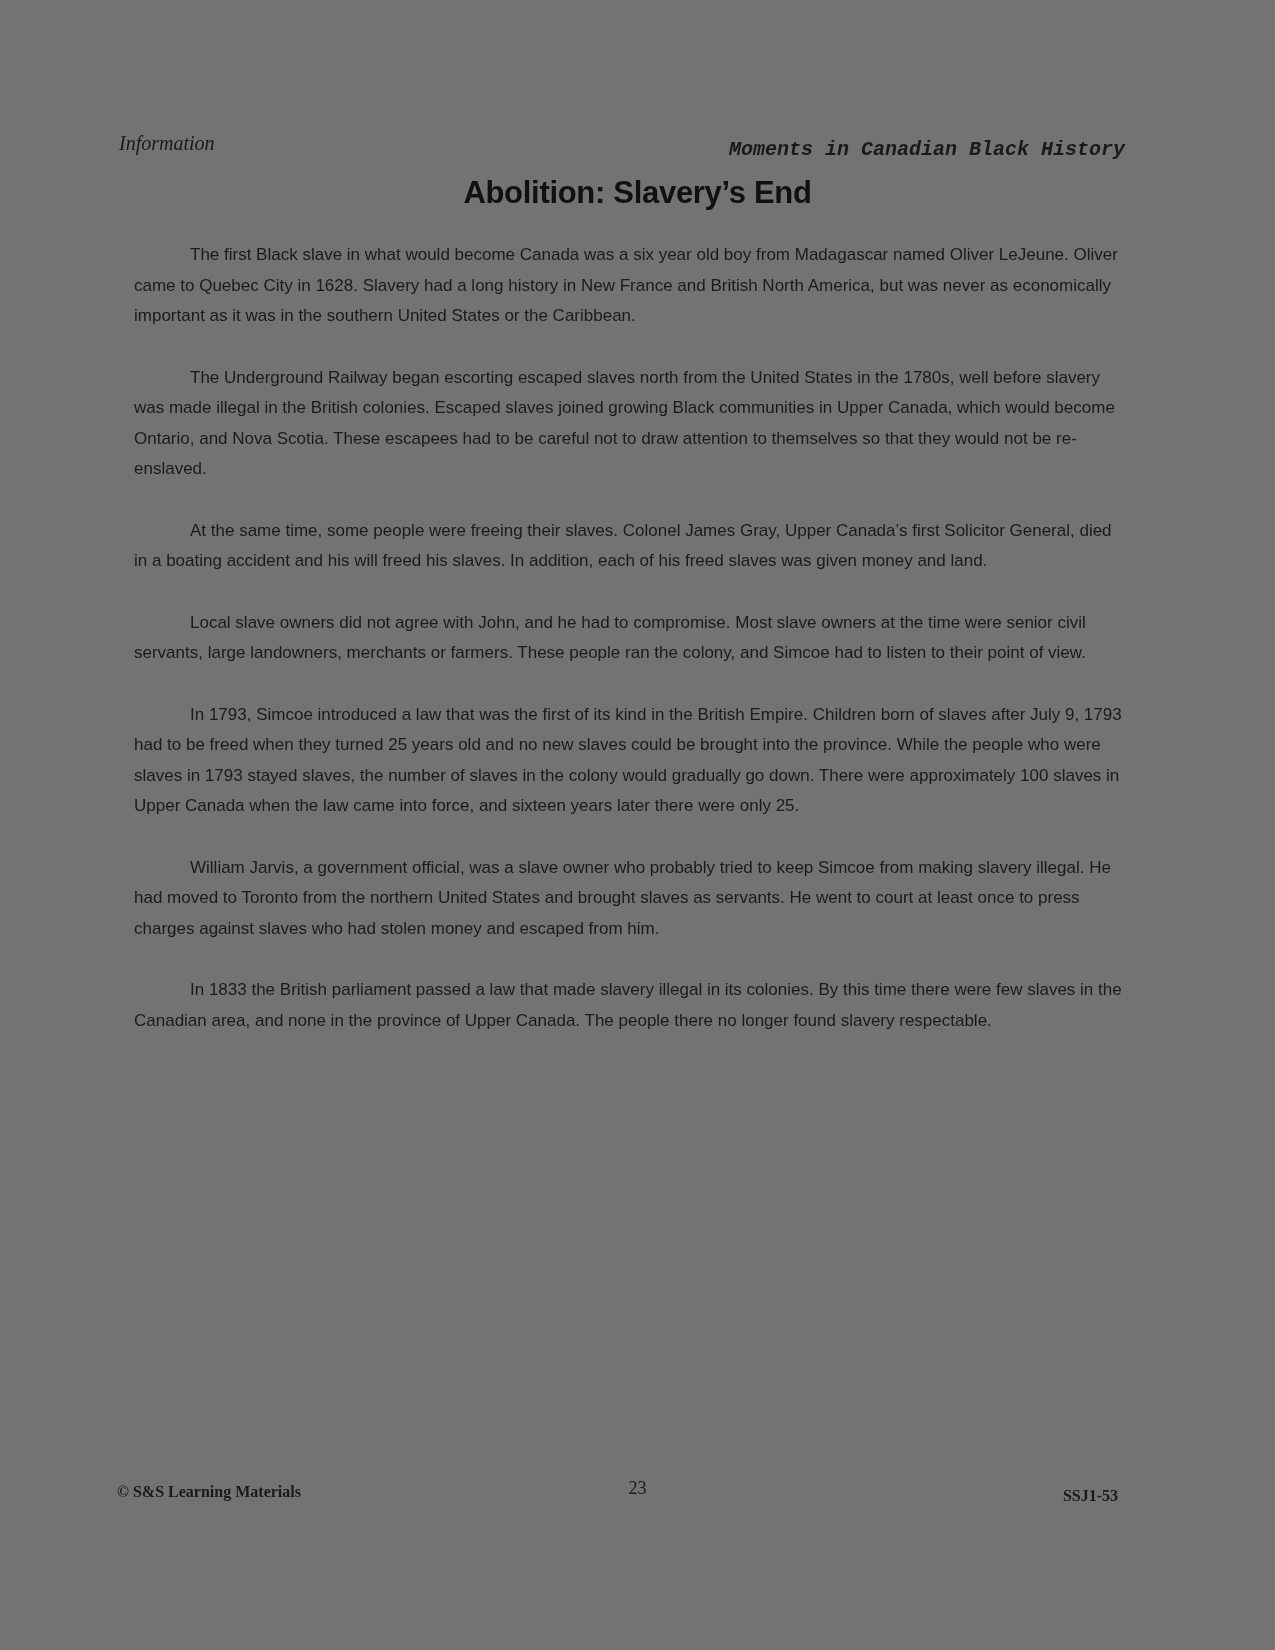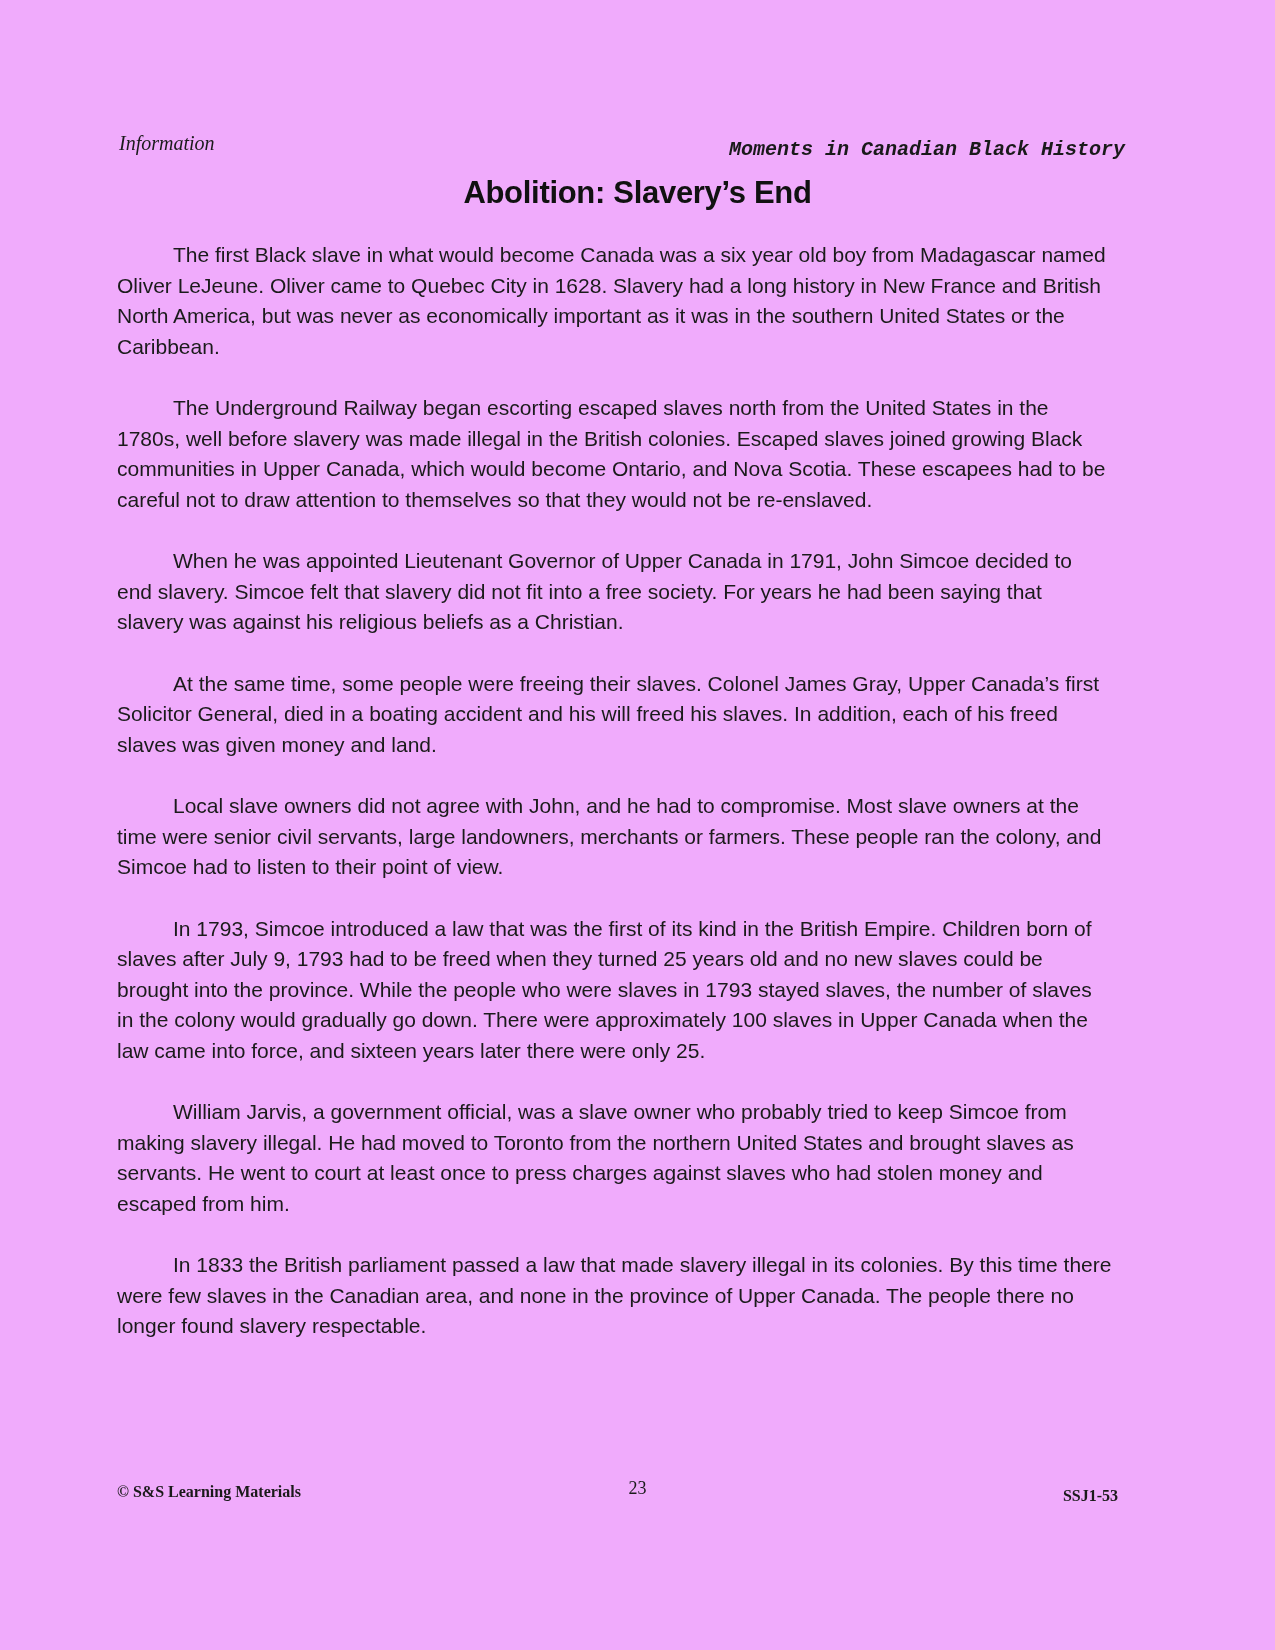--- a/index.html
+++ b/index.html
@@ -1,36 +1,36 @@
 <!DOCTYPE html>
 <html><head>
 <meta charset="utf-8">
 <style>
   html, body { margin: 0; padding: 0; background: #ffffff; }
   body { width: 1275px; height: 1650px; position: relative; overflow: hidden; color: #111; }
-  .page { position: absolute; left: 0; top: 0; width: 1275px; height: 1650px; background: #f0abfc; }
+  .page { position: absolute; left: 0; top: 0; width: 1275px; height: 1650px; background: #737373; }
   .hdr-left {
     position: absolute; left: 119px; top: 132px;
     font-family: "Liberation Serif", "DejaVu Serif", serif;
     font-style: italic; font-size: 20px; color: #1a1a1a;
   }
   .hdr-right {
     position: absolute; right: 150px; top: 138px;
     font-family: Liberation Mono, monospace;
     font-style: italic; font-weight: bold; font-size: 20px; color: #1a1a1a;
   }
   .title {
     position: absolute; left: 0; width: 1275px; top: 175px; text-align: center;
     font-family: "Liberation Sans", "DejaVu Sans", sans-serif;
     font-weight: bold; font-size: 31px; color: #111; letter-spacing: -0.3px;
   }
   .body {
-    position: absolute; left: 117px; top: 240px; width: 995px;
+    position: absolute; left: 134px; top: 240px; width: 995px;
     font-family: "Liberation Sans", "DejaVu Sans", sans-serif;
-    font-size: 21px; line-height: 30.5px; color: #1b1b1b;
+    font-size: 17px; line-height: 30.5px; color: #1b1b1b;
   }
   .para { margin: 0 0 31px 0; text-indent: 56px; text-align: left; }
   .footer-left {
     position: absolute; left: 117px; top: 1483px;
     font-family: "Liberation Serif", "DejaVu Serif", serif;
     font-weight: bold; font-size: 16px; color: #1a1a1a;
   }
   .footer-center {
     position: absolute; left: 0; width: 1275px; text-align: center; top: 1478px;
     font-family: "Liberation Serif", "DejaVu Serif", serif;
@@ -47,21 +47,20 @@
 
 <div class="page">
   <div class="hdr-left">Information</div>
   <div class="hdr-right">Moments in Canadian Black History</div>
 
   <div class="title">Abolition:  Slavery’s End</div>
 
   <div class="body">
     <p class="para">The first Black slave in what would become Canada was a six year old boy from Madagascar named Oliver LeJeune.  Oliver came to Quebec City in 1628.  Slavery had a long history in New France and British North America, but was never as economically important as it was in the southern United States or the Caribbean.</p>
     <p class="para">The Underground Railway began escorting escaped slaves north from the United States in the 1780s, well before slavery was made illegal in the British colonies.  Escaped slaves joined growing Black communities in Upper Canada, which would become Ontario, and Nova Scotia.  These escapees had to be careful not to draw attention to themselves so that they would not be re-enslaved.</p>
-    <p class="para">When he was appointed Lieutenant Governor of Upper Canada in 1791, John Simcoe decided to end slavery.  Simcoe felt that slavery did not fit into a free society.  For years he had been saying that slavery was against his religious beliefs as a Christian.</p>
     <p class="para">At the same time, some people were freeing their slaves.  Colonel James Gray, Upper Canada’s first Solicitor General, died in a boating accident and his will freed his slaves.  In addition, each of his freed slaves was given money and land.</p>
     <p class="para">Local slave owners did not agree with John, and he had to compromise.  Most slave owners at the time were senior civil servants, large landowners, merchants or farmers.  These people ran the colony, and Simcoe had to listen to their point of view.</p>
     <p class="para">In 1793, Simcoe introduced a law that was the first of its kind in the British Empire.  Children born of slaves after July 9, 1793 had to be freed when they turned 25 years old and no new slaves could be brought into the province.  While the people who were slaves in 1793 stayed slaves, the number of slaves in the colony would gradually go down.  There were approximately 100 slaves in Upper Canada when the law came into force, and sixteen years later there were only 25.</p>
     <p class="para">William Jarvis, a government official, was a slave owner who probably tried to keep Simcoe from making slavery illegal.  He had moved to Toronto from the northern United States and brought slaves as servants.  He went to court at least once to press charges against slaves who had stolen money and escaped from him.</p>
     <p class="para">In 1833 the British parliament passed a law that made slavery illegal in its colonies.  By this time there were few slaves in the Canadian area, and none in the province of Upper Canada.  The people there no longer found slavery respectable.</p>
   </div>
 
   <div class="footer-left">© S&amp;S Learning Materials</div>
   <div class="footer-center">23</div>
   <div class="footer-right">SSJ1-53</div>

